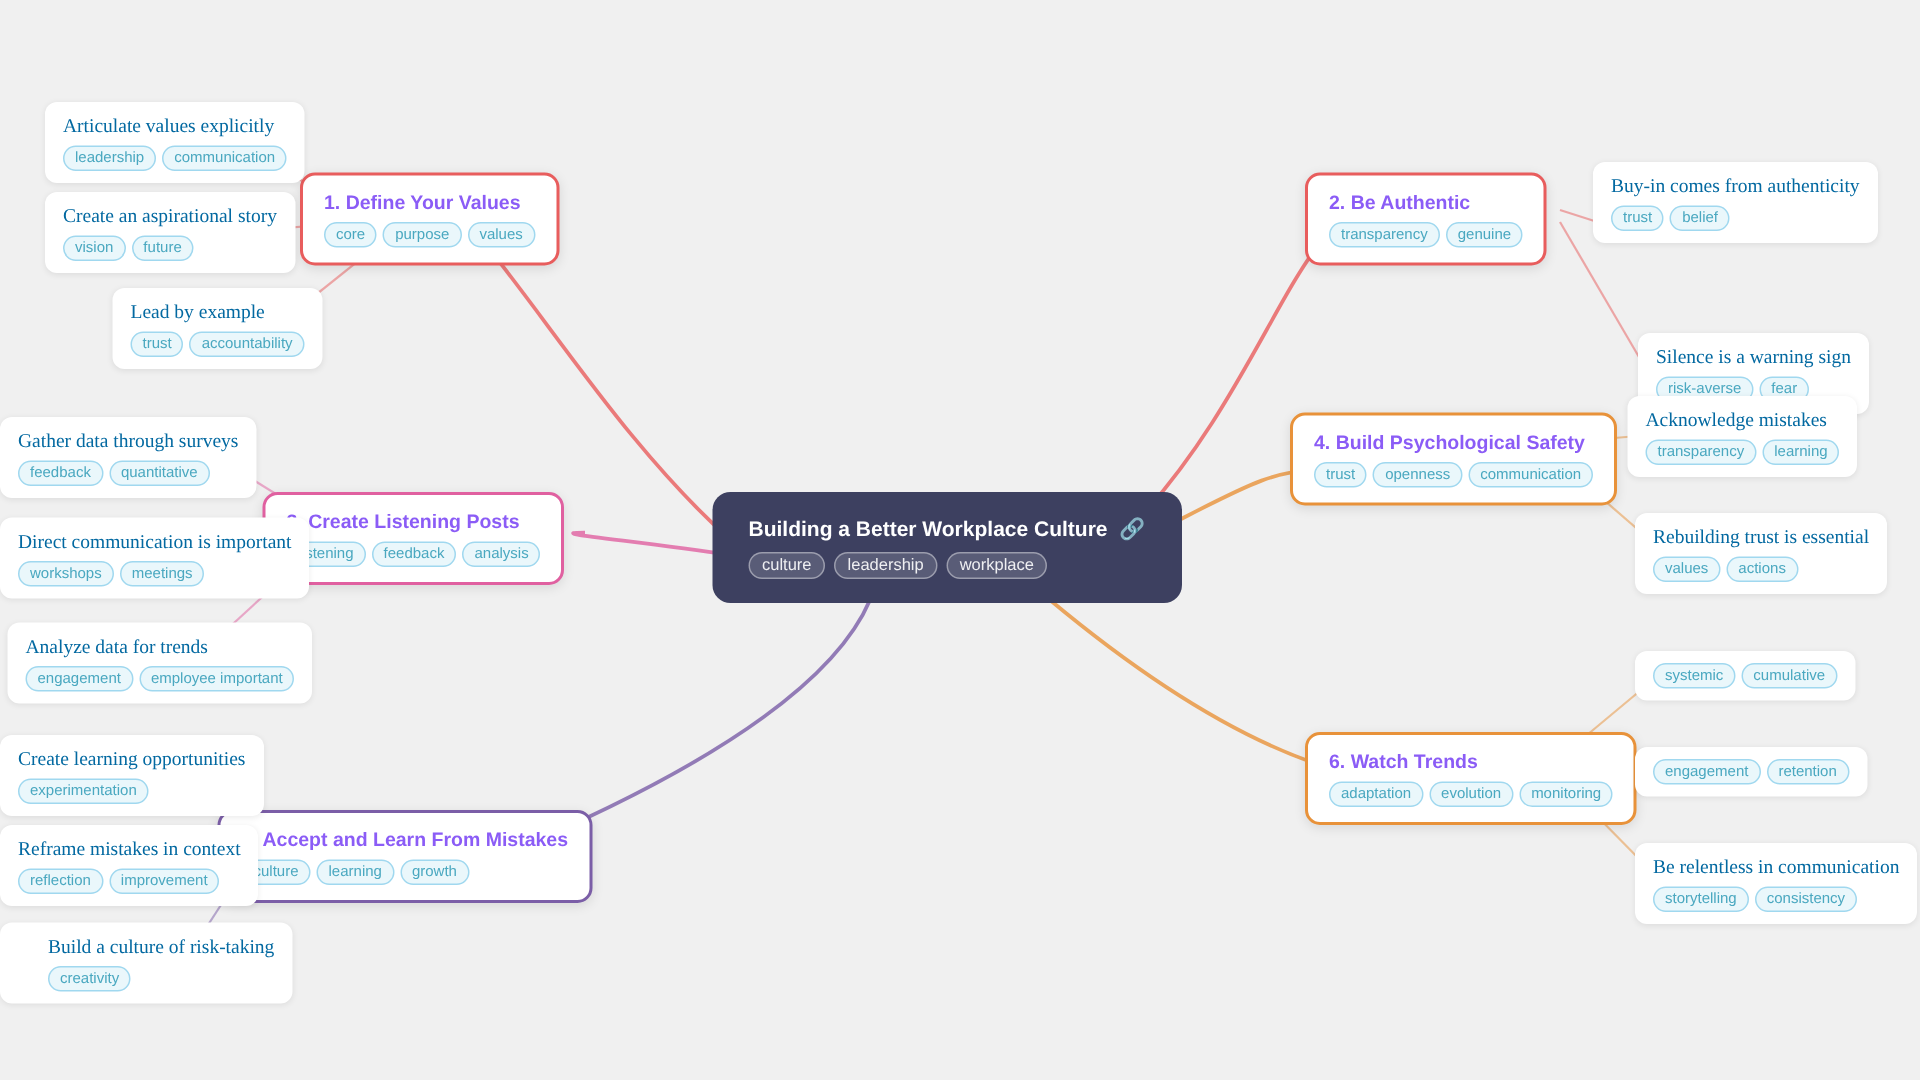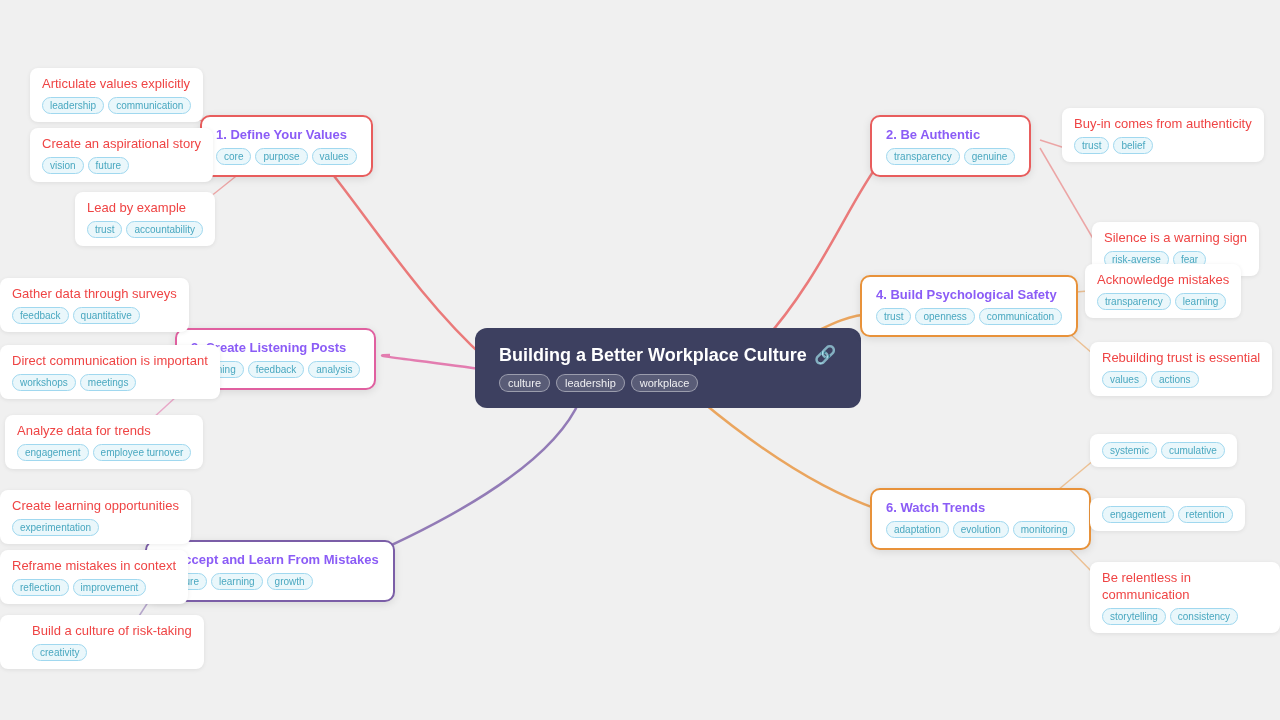--- a/index.html
+++ b/index.html
@@ -26,21 +26,21 @@
     
     .central-node {
       background: #3d4060;
       border-radius: 12px;
       padding: 16px 24px;
       color: white;
       text-align: left;
       min-width: 300px;
     }
     .central-node .title {
-      font-size: 18px;
+      font-size: 14px;
       font-weight: 600;
       display: flex;
       align-items: center;
       gap: 8px;
       margin-bottom: 8px;
     }
     .central-node .tags {
       display: flex;
       gap: 6px;
       flex-wrap: wrap;
@@ -67,23 +67,24 @@
     .leaf-node {
       background: white;
       border-radius: 8px;
       padding: 8px 12px;
       min-width: 80px;
       max-width: 220px;
     }
     .leaf-node .leaf-title {
       font-size: 13px;
       font-weight: 500;
-      color: #ef4444;
+      color: #0369a1;
       margin-bottom: 4px;
       line-height: 1.3;
+      font-family: Liberation Serif, serif;
     }
     .leaf-node .tags {
       display: flex;
       gap: 4px;
       flex-wrap: wrap;
     }
     
     .tag {
       font-size: 10px;
       padding: 2px 7px;
@@ -286,21 +287,21 @@
   <div class="tags">
     <span class="tag">workshops</span>
     <span class="tag">meetings</span>
   </div>
 </div>
 
 <div class="node leaf-node no-border" style="left: 5px; top: 415px;">
   <div class="leaf-title">Analyze data for trends</div>
   <div class="tags">
     <span class="tag">engagement</span>
-    <span class="tag">employee turnover</span>
+    <span class="tag">employee important</span>
   </div>
 </div>
 
 <div class="node leaf-node no-border" style="left: 0px; top: 490px;">
   <div class="leaf-title">Create learning opportunities</div>
   <div class="tags">
     <span class="tag">experimentation</span>
   </div>
 </div>
 

